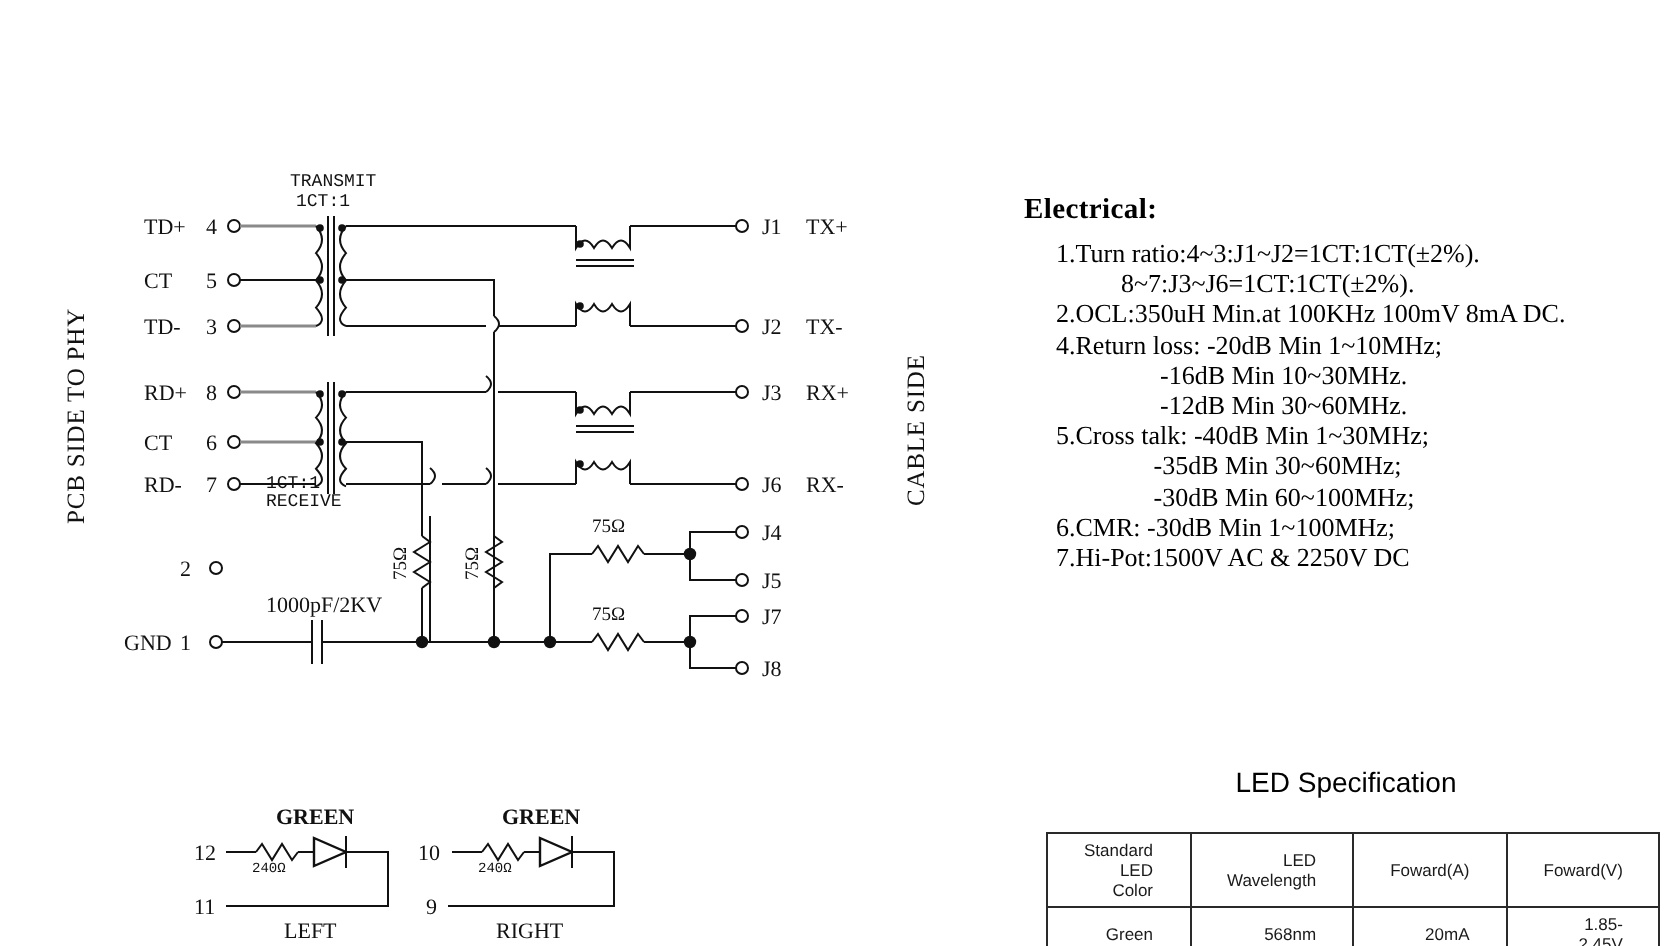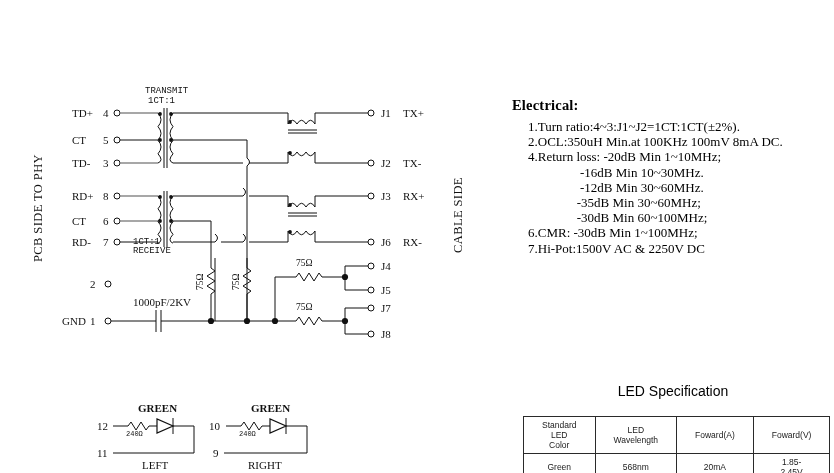--- a/index.html
+++ b/index.html
@@ -26,21 +26,21 @@
     font-family:"Liberation Serif", serif;
   }
   #spec h2{margin:0 15px 5px 0;font-size:14.5px;font-weight:bold;letter-spacing:.2px;}
   .spec-line{font-size:13px;line-height:15.2px;white-space:pre;margin-left:16px;}
 
   #led-block{position:absolute;left:523px;top:383px;width:300px;text-align:center;}
   #led-title{font-size:14px;font-family:"Liberation Sans", sans-serif;margin-bottom:17px;}
   table.ledtab{border-collapse:collapse;width:278px;margin:0 auto;
     font-family:"Liberation Sans", sans-serif;font-size:8.5px;}
   table.ledtab th,table.ledtab td{
-    border:1px solid #2a2a2a;padding:3px 18px;text-align:center;font-weight:normal;color:#1a1a1a;}
+    border:1px solid #2a2a2a;padding:3px 18px;text-align:right;font-weight:normal;color:#1a1a1a;}
 </style>
 </head>
 <body>
 
 <div id="root">
 
   <svg width="500" height="473" viewBox="0 0 500 473">
 
     <text class="vlabel" transform="translate(42,262) rotate(-90)">PCB SIDE TO PHY</text>
     <text class="vlabel" transform="translate(462,253) rotate(-90)">CABLE SIDE</text>
@@ -274,24 +274,26 @@
       <line class="wire" x1="286" y1="418" x2="286" y2="434" stroke-width="1.6"></line>
       <path class="wire" d="M286,426 L307,426 L307,453 L224,453"></path>
       <text class="sch-text" x="251" y="412" font-family="'Liberation Sans',sans-serif" font-weight="bold" font-size="11">GREEN</text>
       <text class="sch-text" x="248" y="469" font-family="'Liberation Sans',sans-serif" font-size="11">RIGHT</text>
     </g>
   </svg>
 
   <div id="spec">
     <h2>Electrical:</h2>
     <div class="spec-line">1.Turn ratio:4~3:J1~J2=1CT:1CT(±2%).</div>
+    <div class="spec-line">          8~7:J3~J6=1CT:1CT(±2%).</div>
     <div class="spec-line">2.OCL:350uH Min.at 100KHz 100mV 8mA DC.</div>
     <div class="spec-line">4.Return loss: -20dB Min 1~10MHz;</div>
     <div class="spec-line">                -16dB Min 10~30MHz.</div>
     <div class="spec-line">                -12dB Min 30~60MHz.</div>
+    <div class="spec-line">5.Cross talk: -40dB Min 1~30MHz;</div>
     <div class="spec-line">               -35dB Min 30~60MHz;</div>
     <div class="spec-line">               -30dB Min 60~100MHz;</div>
     <div class="spec-line">6.CMR: -30dB Min 1~100MHz;</div>
     <div class="spec-line">7.Hi-Pot:1500V AC &amp; 2250V DC</div>
   </div>
 
   <div id="led-block">
     <div id="led-title">LED Specification</div>
     <table class="ledtab">
       <thead>

